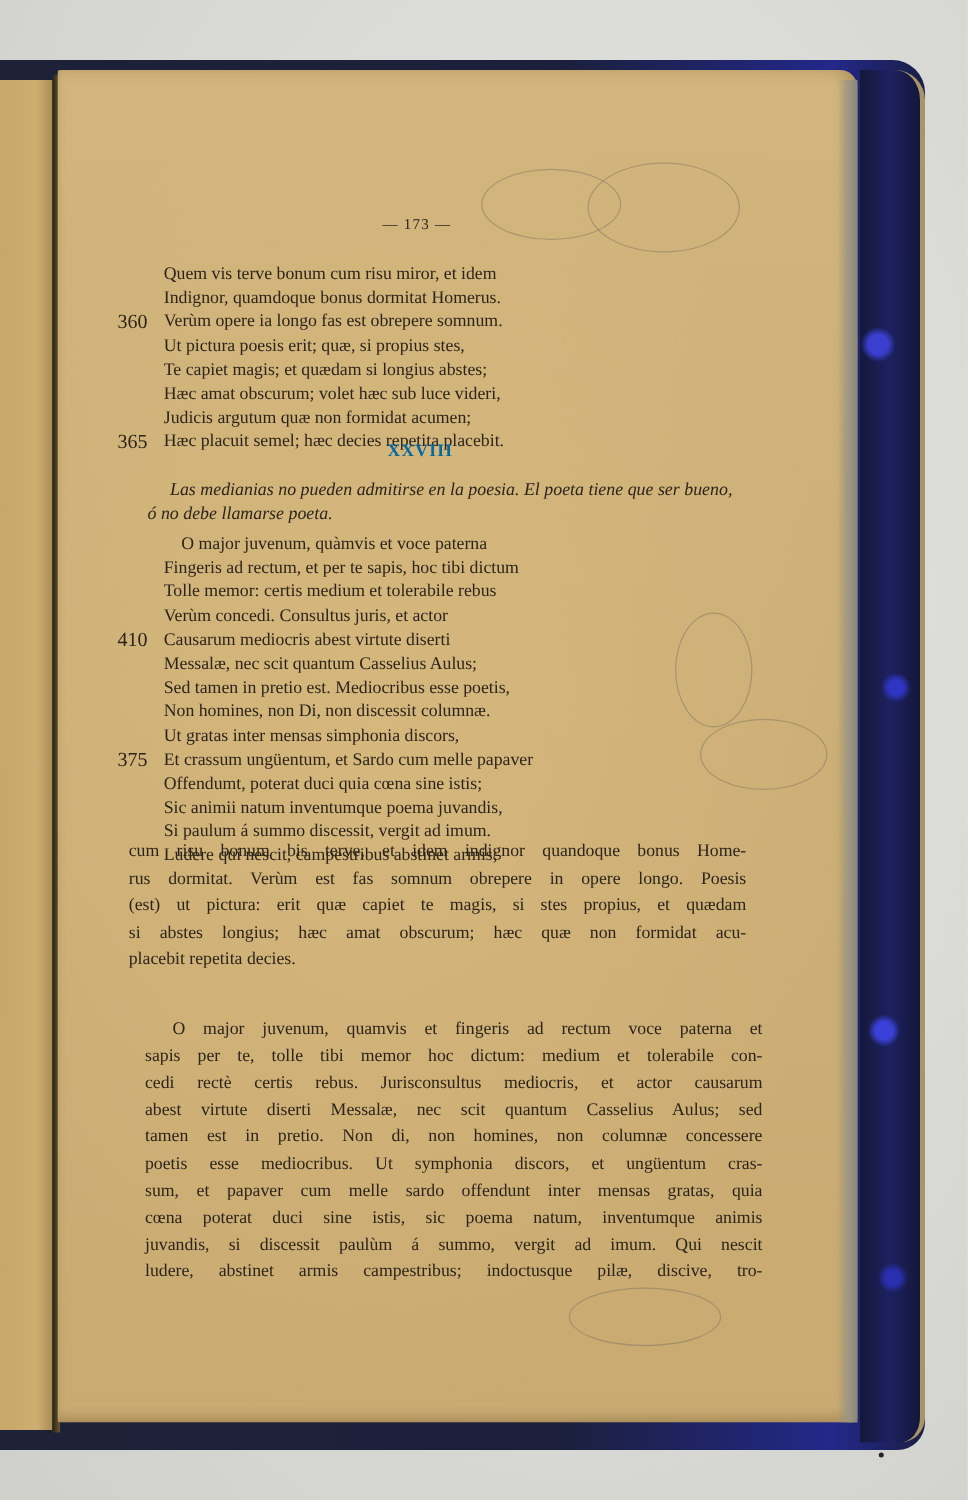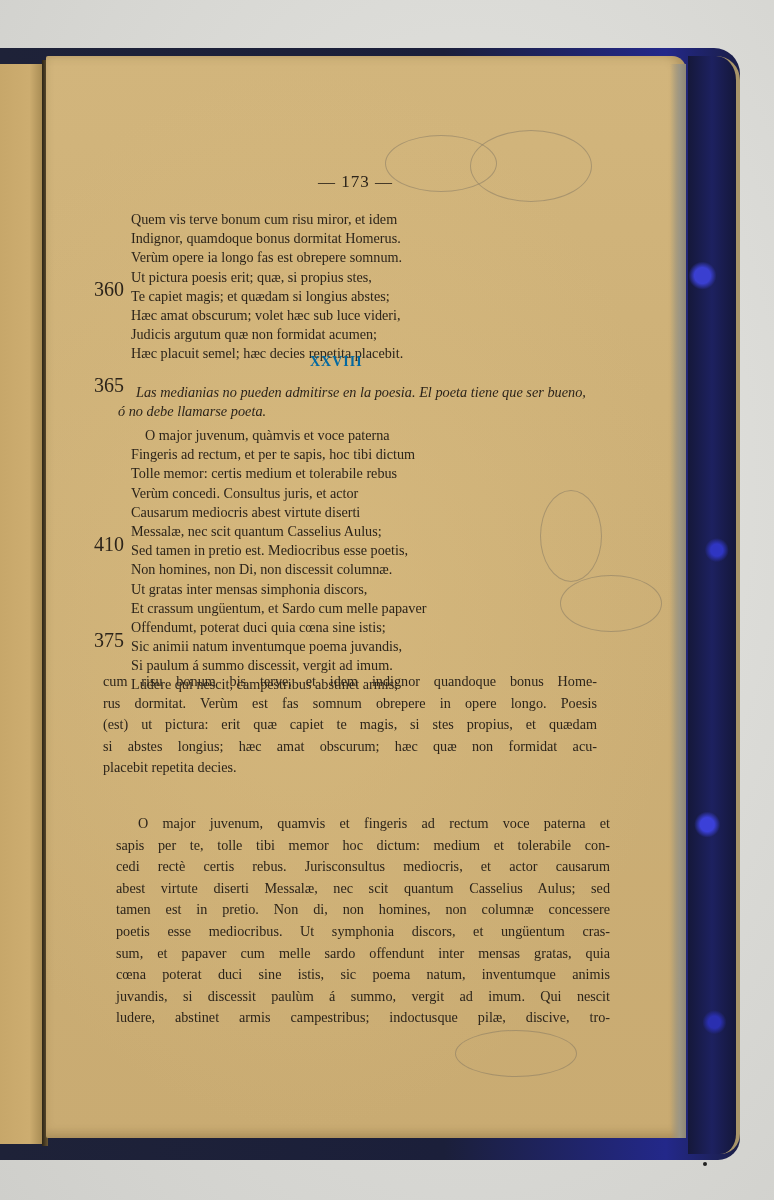--- a/index.html
+++ b/index.html
@@ -46,32 +46,31 @@
       box-shadow: inset -8px 0 10px rgba(90,70,30,0.25), inset 0 -6px 8px rgba(90,70,30,0.15);
     }
     .page-edge {
       position: absolute; left: 670px; top: 64px; width: 16px; height: 1074px;
       background: linear-gradient(90deg, rgba(150,140,120,0) 0%, #9c9684 60%, #8c8676 100%);
     }
     .sketch {
       position: absolute; border: 1.5px solid rgba(120,110,95,0.45); border-radius: 50%;
     }
     .page-number {
-      position: absolute; left: 306px; top: 172px; font-size: 17px; color: #2a2218;
+      position: absolute; left: 306px; top: 172px; font-size: 12px; color: #2a2218;
       letter-spacing: 1px;
-      margin-left: 12px;
     }
     .text { color: #2c241a; }
     .verse-block { position: absolute; left: 94px; }
     .verse {
       height: 19.2px; line-height: 19.2px; font-size: 14.2px; white-space: nowrap; position: relative;
       padding-left: 37px;
     }
     .verse .ln {
-      position: absolute; left: 0; top: 0; font-size: 20px; margin-top: 32px;
+      position: absolute; left: 0; top: 0; font-size: 16px;
     }
     .verse.indent { padding-left: 51px; }
     .section-number {
       position: absolute; left: 310px; top: 354px; font-size: 14px; letter-spacing: 1px; color: #0369a1; font-weight: bold;
     }
     .argument {
       position: absolute; left: 103px; top: 383px; width: 470px; font-style: italic;
       font-size: 14.3px; line-height: 19px; text-indent: 18px; color: #2c241a; margin-left: 15px;
     }
     .prose {

